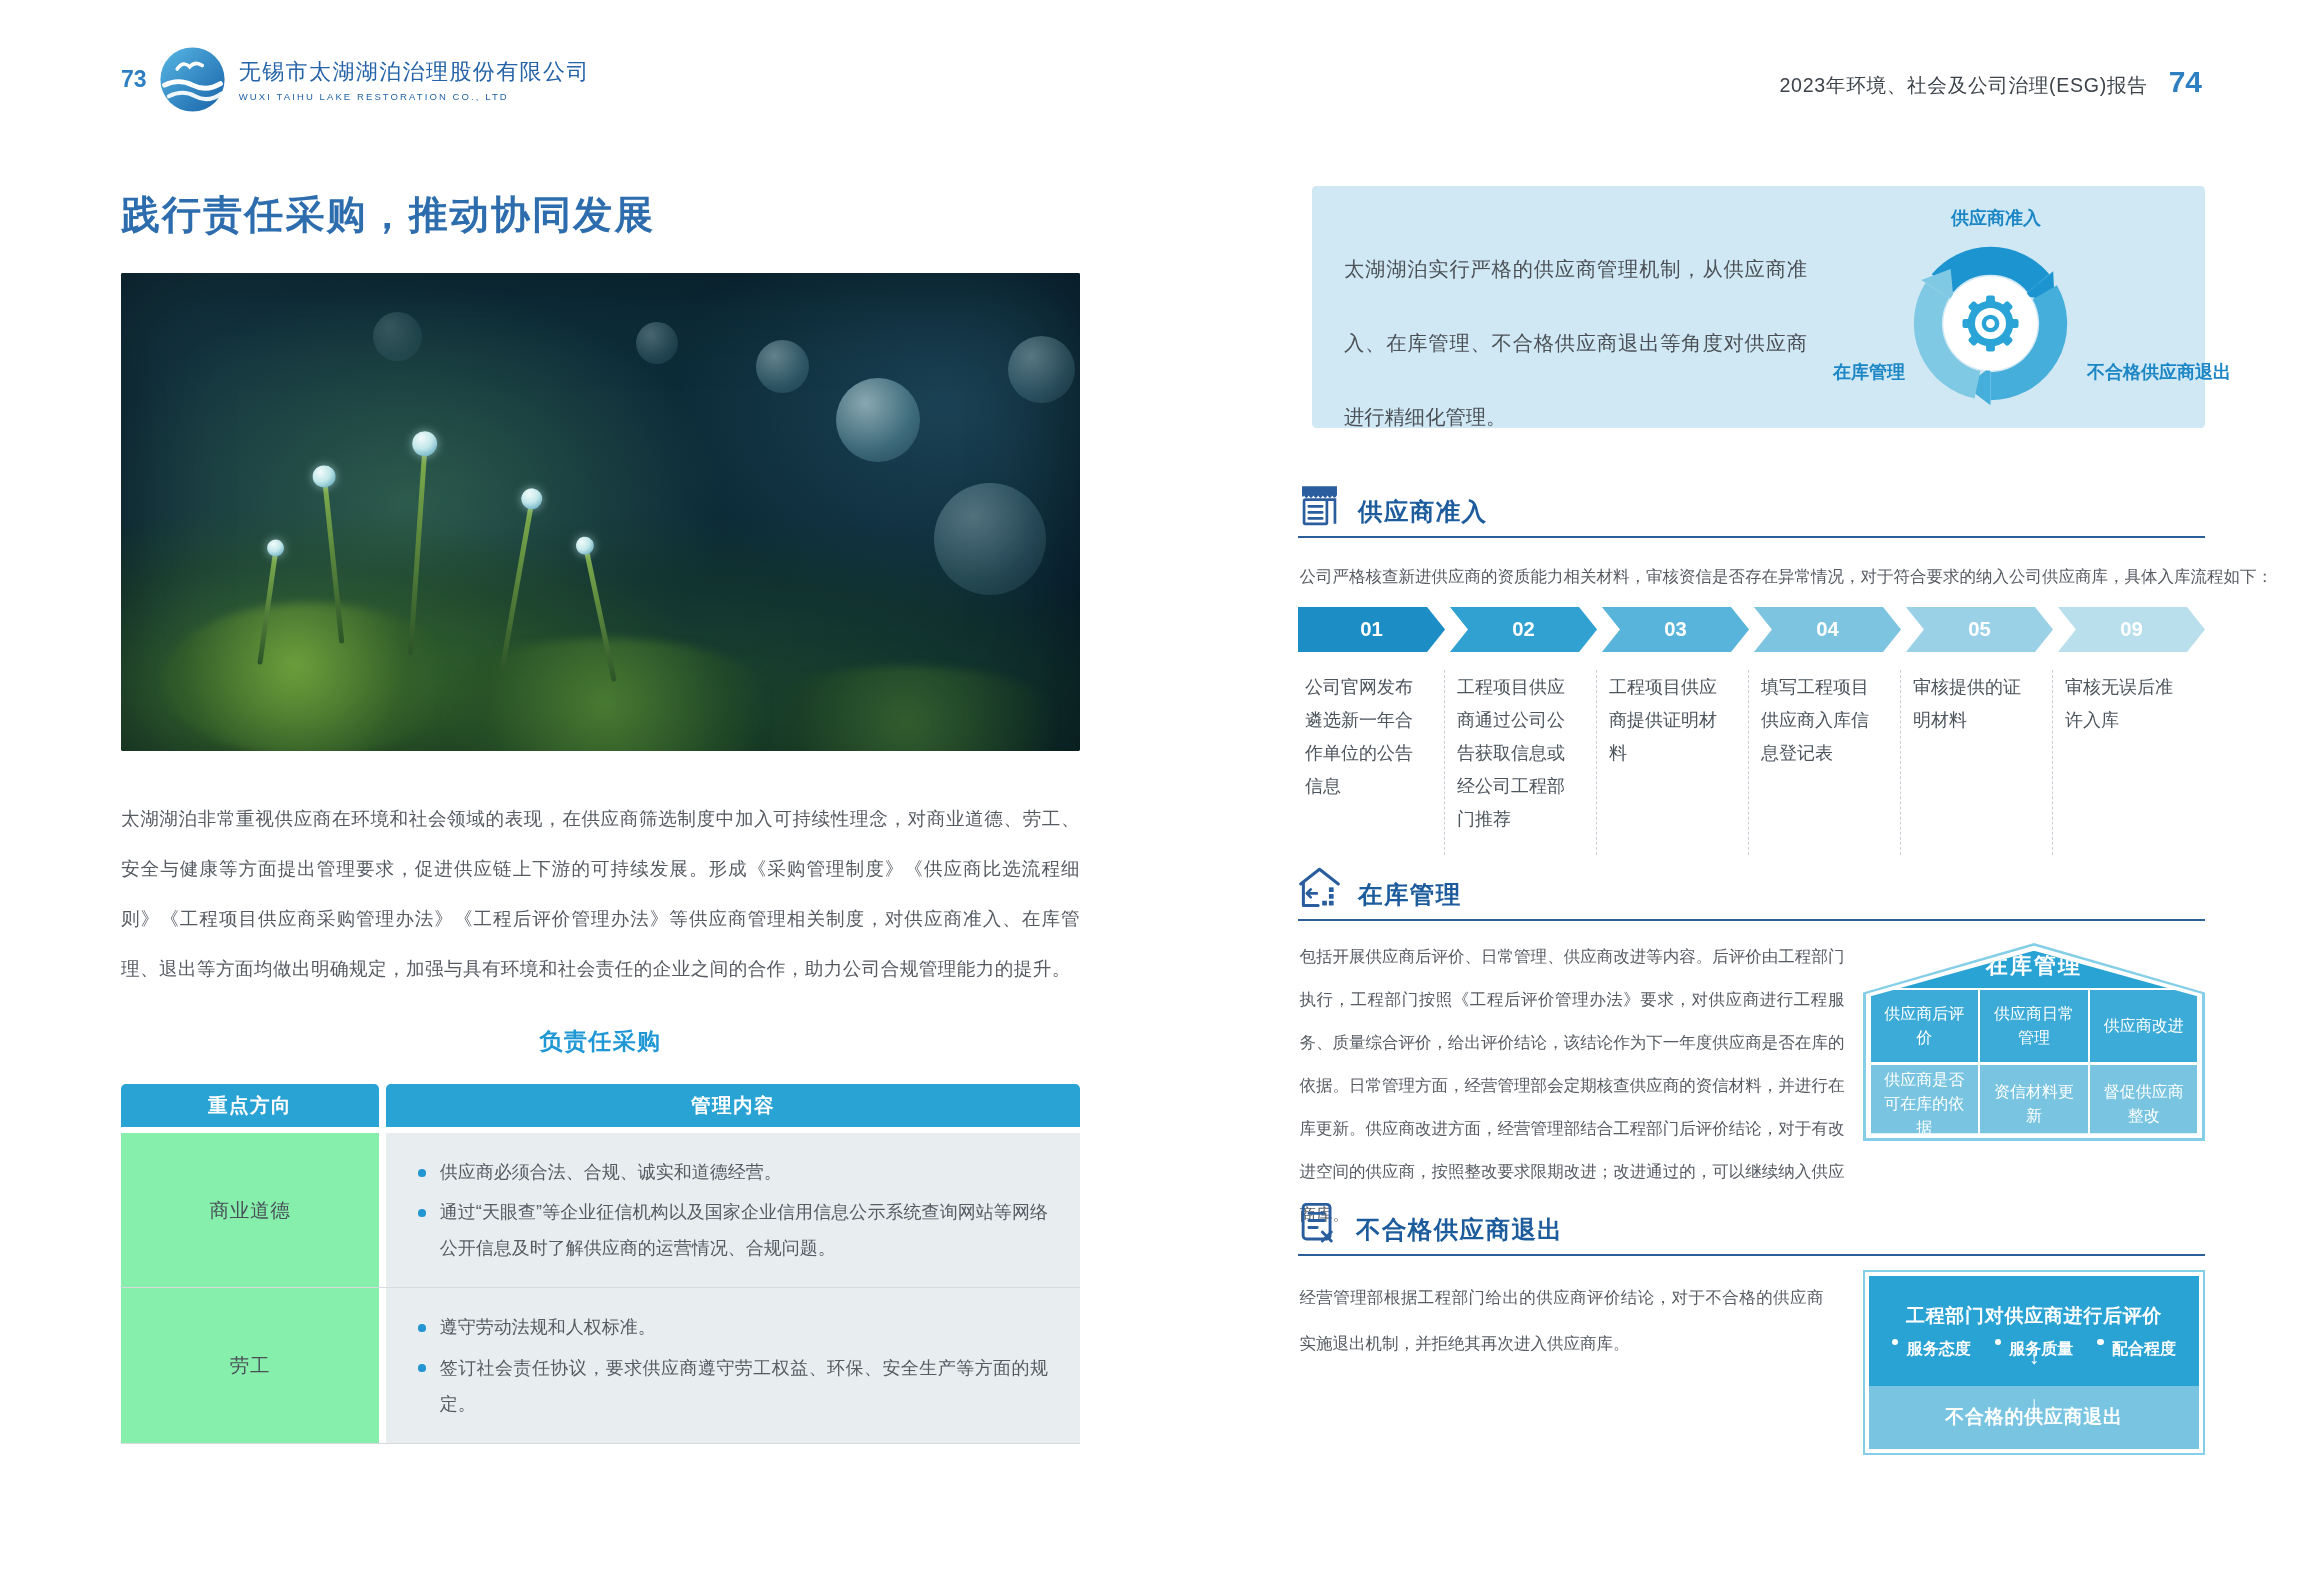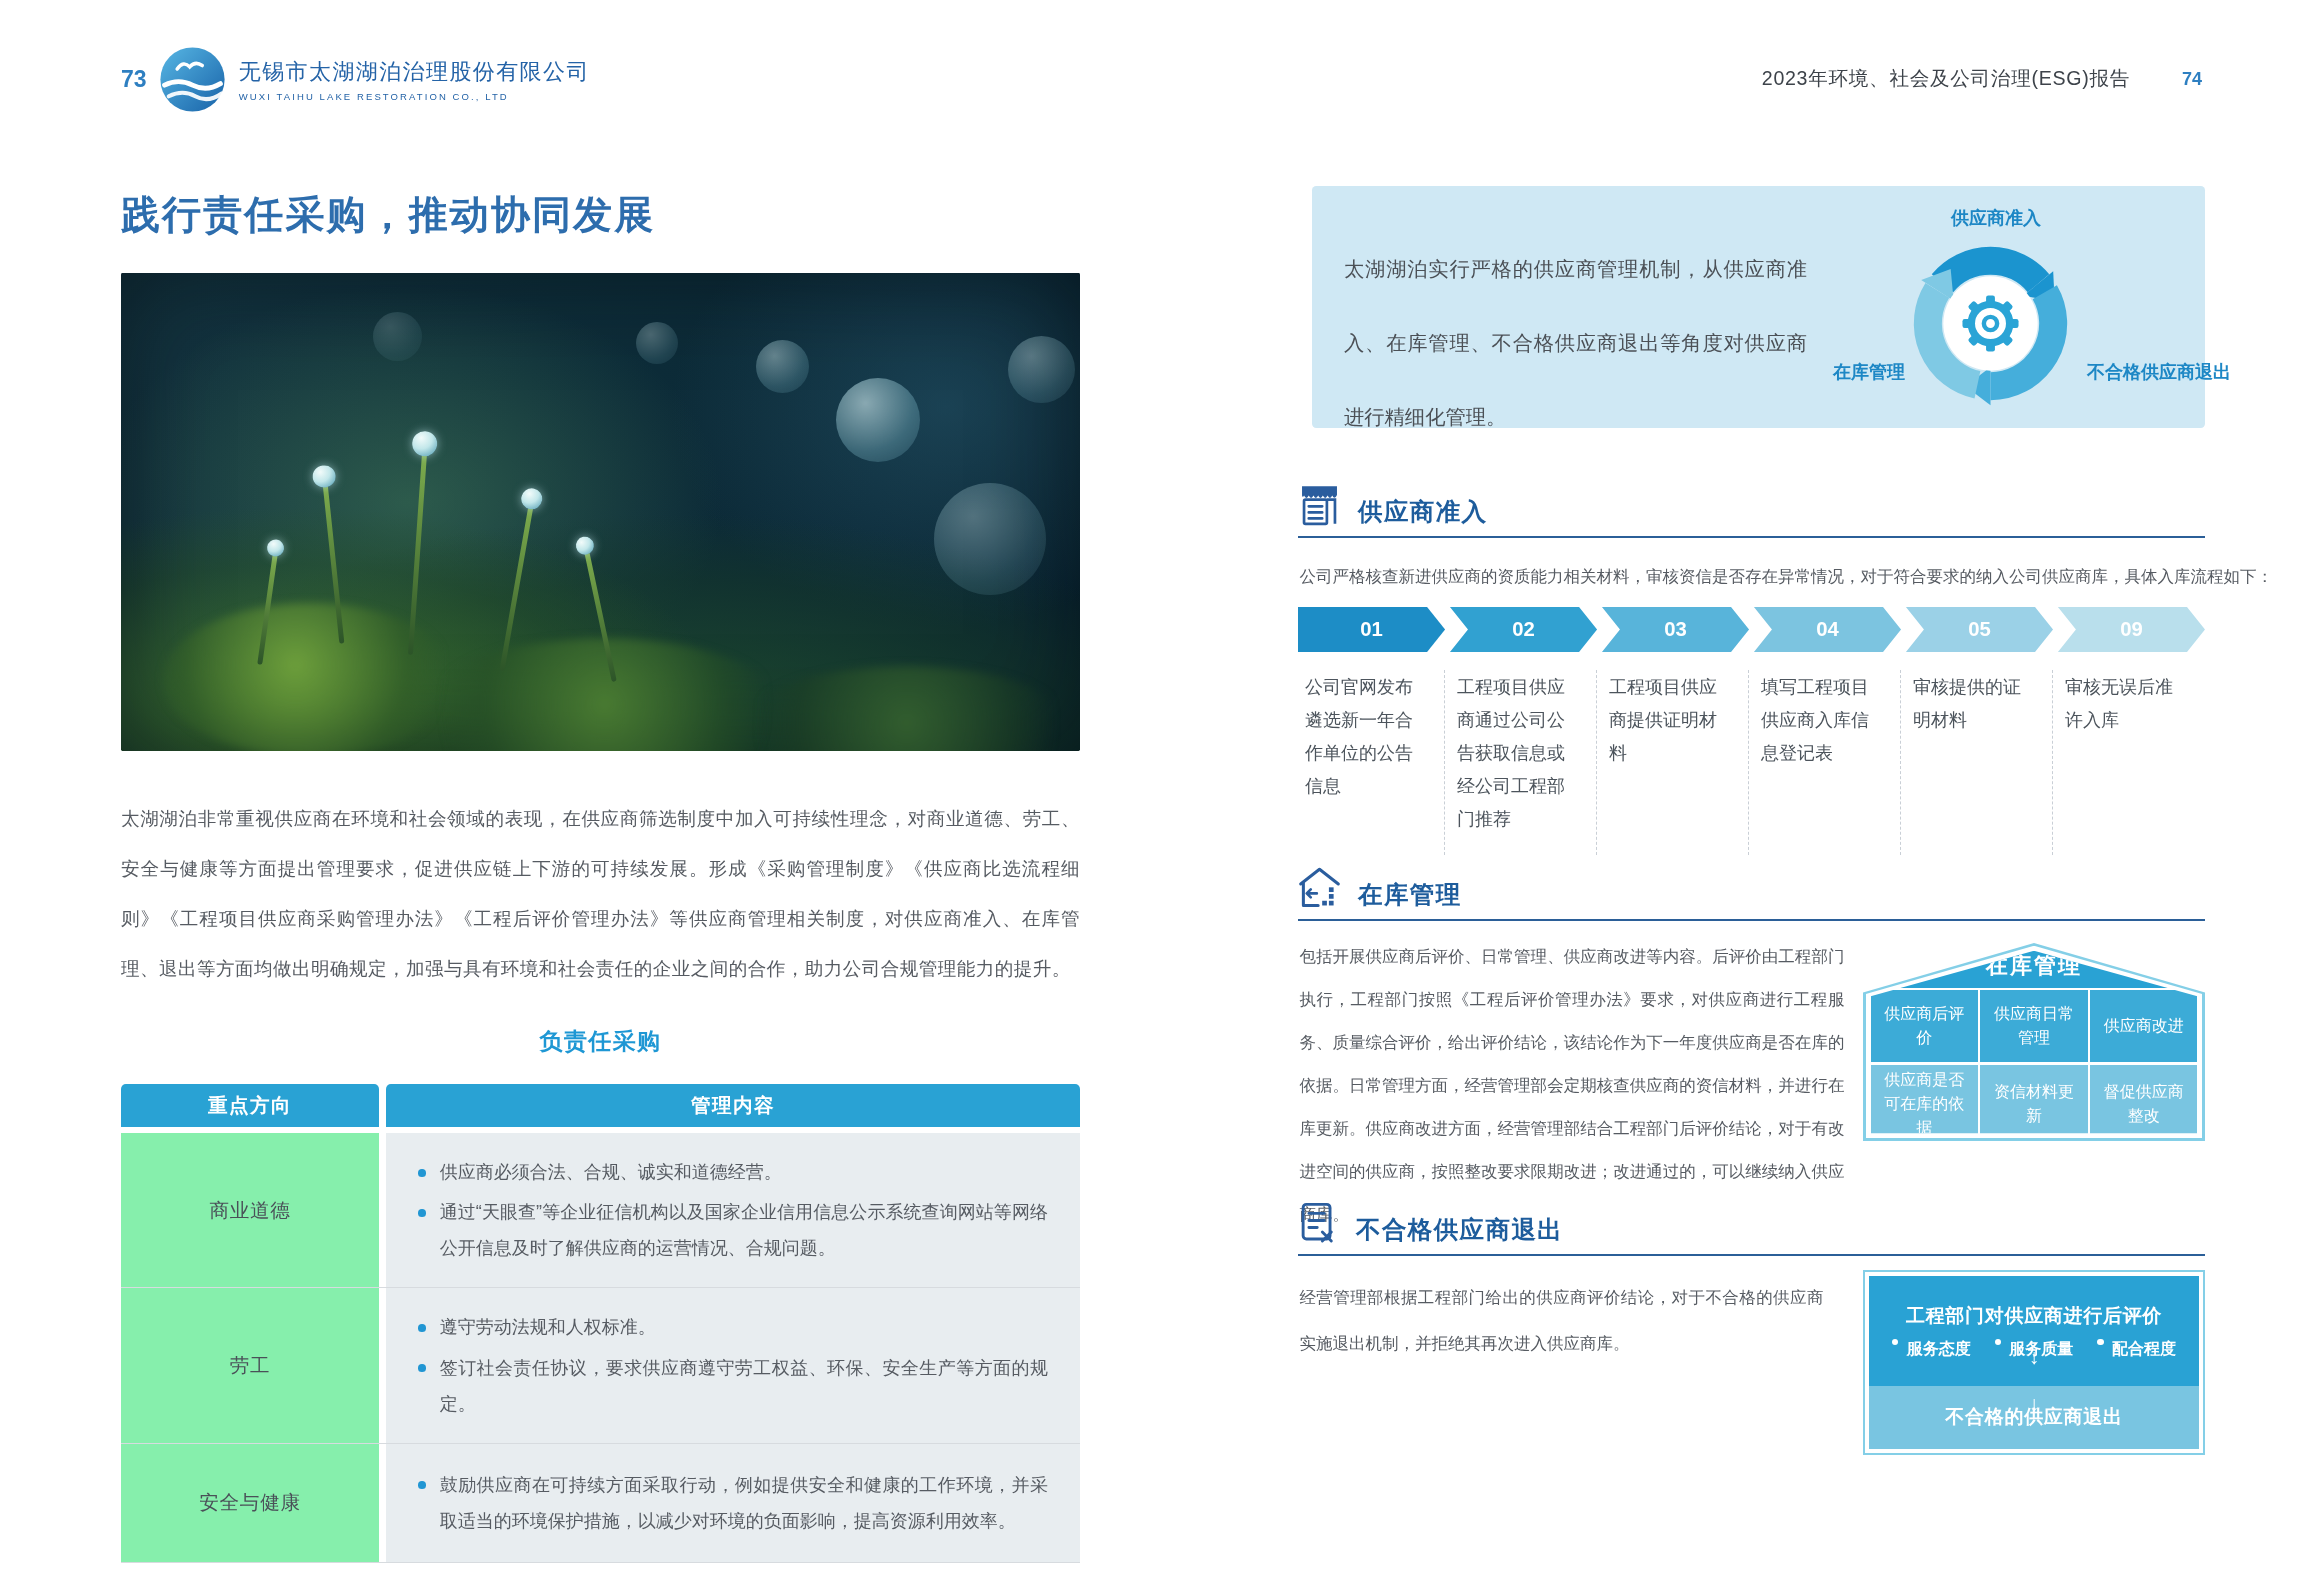--- a/index.html
+++ b/index.html
@@ -7,21 +7,21 @@
           font-family:"Liberation Sans","DejaVu Sans",sans-serif;color:#565b62;}
 
   
   .hdr-left{position:absolute;left:121px;top:46px;display:flex;align-items:center;gap:12.6px;}
   .hdr-pageno{font-size:23px;font-weight:bold;color:var(--pageno,#2e7fc1);}
   .logo-svg{display:block;}
   .company-cn{font-size:22px;color:var(--brand,#2463a7);letter-spacing:1.4px;font-weight:500;}
   .company-en{font-size:9.5px;color:var(--brand,#2463a7);letter-spacing:2.1px;margin-top:4.9px;}
   .hdr-right{position:absolute;right:117px;top:65px;display:flex;align-items:baseline;gap:21px;}
   .report-title{font-size:19.6px;color:#3d434a;letter-spacing:0.7px;}
-  .hdr-right .hdr-pageno{font-size:18px;margin-left:31px;}
+  .hdr-right .hdr-pageno{font-size:30px;}
 
   
   .left-col{position:absolute;left:121px;top:188px;width:959px;}
   .page-title{font-size:39px;font-weight:bold;color:var(--title,#2d6dad);letter-spacing:2.1px;margin:0 0 31px 0;}
   .photo{position:relative;height:478px;overflow:hidden;border-radius:1.4px;
     background:
       radial-gradient(ellipse 547px 252px at 18% 90%, rgba(72,128,44,.85), rgba(40,84,38,.45) 55%, transparent 78%),
       radial-gradient(ellipse 687px 301px at 58% 102%, rgba(36,84,46,.9), rgba(22,58,40,.5) 60%, transparent 82%),
       radial-gradient(ellipse 435px 301px at 30% 48%, rgba(74,134,92,.5), transparent 72%),
       radial-gradient(ellipse 365px 294px at 86% 28%, rgba(42,92,114,.5), transparent 75%),
@@ -195,29 +195,20 @@
       <div class="tbl-row row-2">
         <div class="td c1">劳工</div>
         <div class="td c2">
           <div class="li">
               <span class="dot"></span>
               <span>遵守劳动法规和人权标准。</span>
             </div>
           <div class="li">
               <span class="dot"></span>
               <span>签订社会责任协议，要求供应商遵守劳工权益、环保、安全生产等方面的规定。</span>
-            </div>
-        </div>
-      </div>
-      <div class="tbl-row row-3">
-        <div class="td c1">安全与健康</div>
-        <div class="td c2">
-          <div class="li">
-              <span class="dot"></span>
-              <span>鼓励供应商在可持续方面采取行动，例如提供安全和健康的工作环境，并采取适当的环境保护措施，以减少对环境的负面影响，提高资源利用效率。</span>
             </div>
         </div>
       </div>
     </section>
   </div>
 
   <div class="right-col">
 
     <div class="panel">
       <p class="panel-text">太湖湖泊实行严格的供应商管理机制，从供应商准入、在库管理、不合格供应商退出等角度对供应商进行精细化管理。</p>

